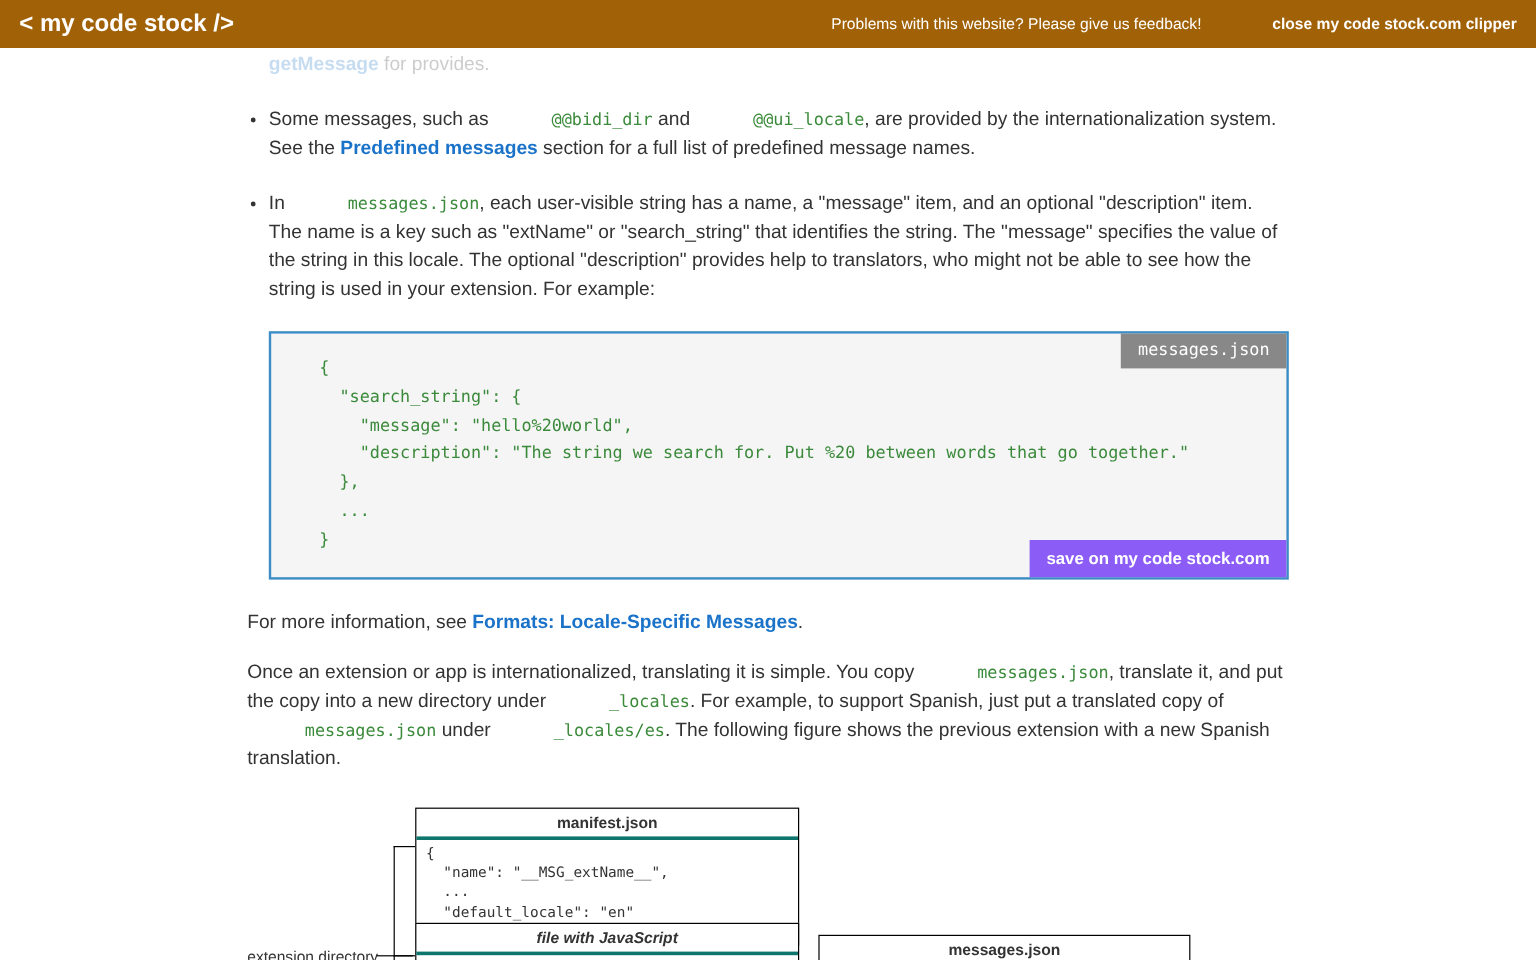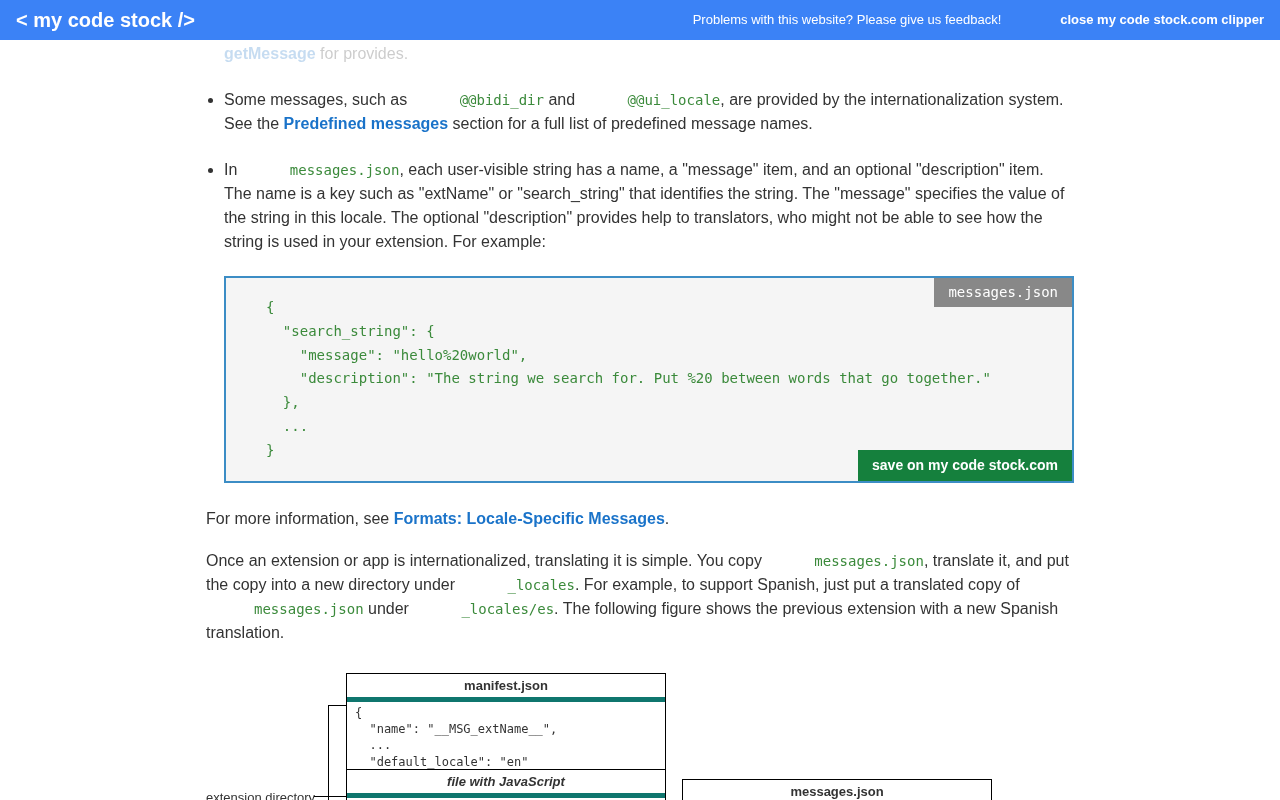--- a/index.html
+++ b/index.html
@@ -7,21 +7,21 @@
     font-family: -apple-system, BlinkMacSystemFont, "Segoe UI", Helvetica, Arial, sans-serif;
     font-size: 16px;
     line-height: 1.5;
     color: #333;
     background: #fff;
     width: 1280px;
     height: 800px;
     overflow: hidden;
   }
   .topbar {
-    background: #3b82f6;
+    background: #a16207;
     height: 40px;
     display: flex;
     align-items: center;
     justify-content: space-between;
     padding: 0 16px;
     color: #fff;
     font-weight: bold;
     position: relative;
     z-index: 10;
   }
@@ -70,21 +70,21 @@
     font-family: "Menlo", "Consolas", monospace;
     font-size: 14px;
     color: #3b8a3b;
     white-space: pre;
     line-height: 1.7;
   }
   .code-block-save {
     position: absolute;
     bottom: 0;
     right: 0;
-    background: #15803d;
+    background: #8b5cf6;
     color: #fff;
     font-size: 14px;
     font-weight: bold;
     padding: 5px 14px;
     cursor: pointer;
     text-align: right;
   }
   .para { margin: 18px 0; }
   .para.indented { }
   .para.outdented { margin-left: 0px; }
@@ -116,21 +116,21 @@
     background: #fff;
     font-family: "Menlo", "Consolas", monospace;
     font-size: 12px;
     padding: 0;
   }
   .fig-box .fig-box-title {
     font-family: -apple-system, Arial, sans-serif;
     font-weight: bold;
     font-size: 13px;
     text-align: center;
-    border-bottom: 5px solid #0f766e;
+    border-bottom: 3px solid #0f766e;
     padding: 2px 0;
   }
   .fig-box .fig-box-title.italic {
     font-style: italic;
     font-weight: bold;
   }
   .fig-box .fig-box-content {
     padding: 3px 8px;
     white-space: pre;
     line-height: 1.35;

